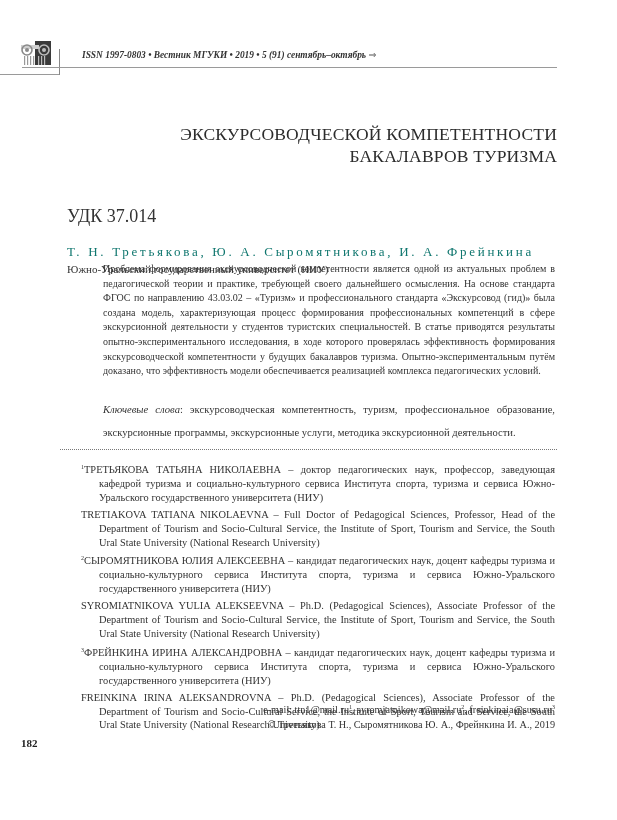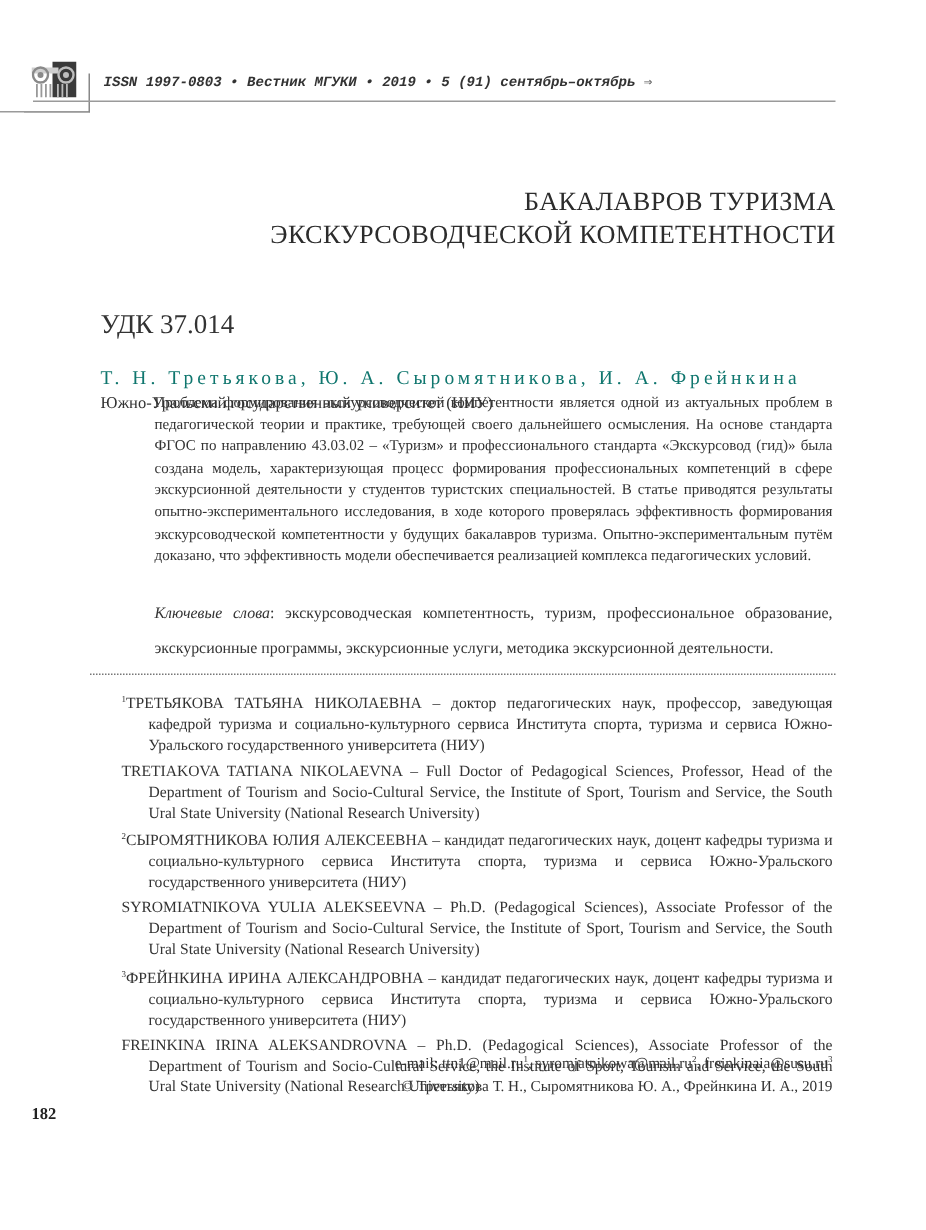--- a/index.html
+++ b/index.html
@@ -14,21 +14,21 @@
     }
     .header-line {
       position: absolute; left: 22px; top: 67px; width: 535px; height: 0;
       border-top: 1px solid #9a9a9a;
     }
     .header-line-left {
       position: absolute; left: 0; top: 74px; width: 59px; height: 0;
       border-top: 1px solid #9a9a9a;
     }
     .header-text {
-      position: absolute; left: 69px; top: 49px; font-family: Liberation Mono, monospace;
+      position: absolute; left: 82px; top: 49px; font-family: Liberation Serif, serif;
       font-size: 9.4px; font-weight: bold; font-style: italic; color: #333; letter-spacing: 0;
       white-space: nowrap;
     }
     .header-text .arrow { font-weight: normal; font-style: normal; color: #555; }
 
     .title-block { position: absolute; right: 60px; top: 123px; text-align: right; }
     .title-line { font-size: 17.5px; letter-spacing: 0.2px; line-height: 22px; color: #2c2c2c; white-space: nowrap; }
     .title-first {
       display: inline-block; font-family: "Liberation Serif", serif; font-style: italic;
       font-size: 46px; line-height: 34px; vertical-align: -2px; margin-right: -2px; color: #2c2c2c;
@@ -97,22 +97,22 @@
   <span>•</span>
   <span>Вестник МГУКИ</span>
   <span>•</span>
   <span>2019</span>
   <span>•</span>
   <span>5 (91) сентябрь–октябрь</span>
   <span class="arrow">⇒</span>
 </div>
 
 <div class="title-block">
+  <div class="title-line">ЭКСКУРСОВОДЧЕСКОЙ КОМПЕТЕНТНОСТИ</div>
   <div class="title-line">БАКАЛАВРОВ ТУРИЗМА</div>
-  <div class="title-line">ЭКСКУРСОВОДЧЕСКОЙ КОМПЕТЕНТНОСТИ</div>
 </div>
 
 <div class="udk">
   <div>УДК 37.014</div>
 </div>
 
 <div class="authors">Т. Н. Третьякова, Ю. А. Сыромятникова, И. А. Фрейнкина</div>
 <div class="affiliation">Южно-Уральский государственный университет (НИУ)</div>
 
 <div class="abstract">Проблема формирования экскурсоводческой компетентности является одной из актуальных проблем в педагогической теории и практике, требующей своего дальнейшего осмысления. На основе стандарта ФГОС по направлению 43.03.02 – «Туризм» и профессионального стандарта «Экскурсовод (гид)» была создана модель, характеризующая процесс формирования профессиональных компетенций в сфере экскурсионной деятельности у студентов туристских специальностей. В статье приводятся результаты опытно-экспериментального исследования, в ходе которого проверялась эффективность формирования экскурсоводческой компетентности у будущих бакалавров туризма. Опытно-экспериментальным путём доказано, что эффективность модели обеспечивается реализацией комплекса педагогических условий.</div>

